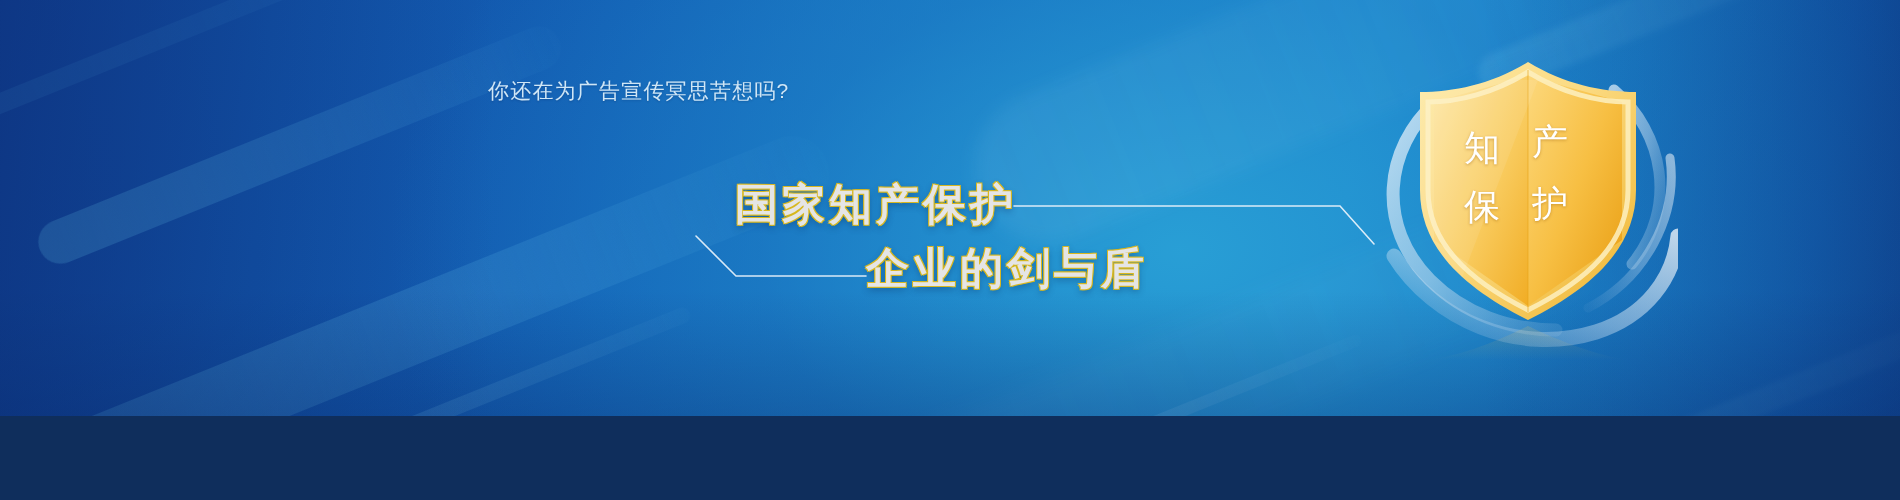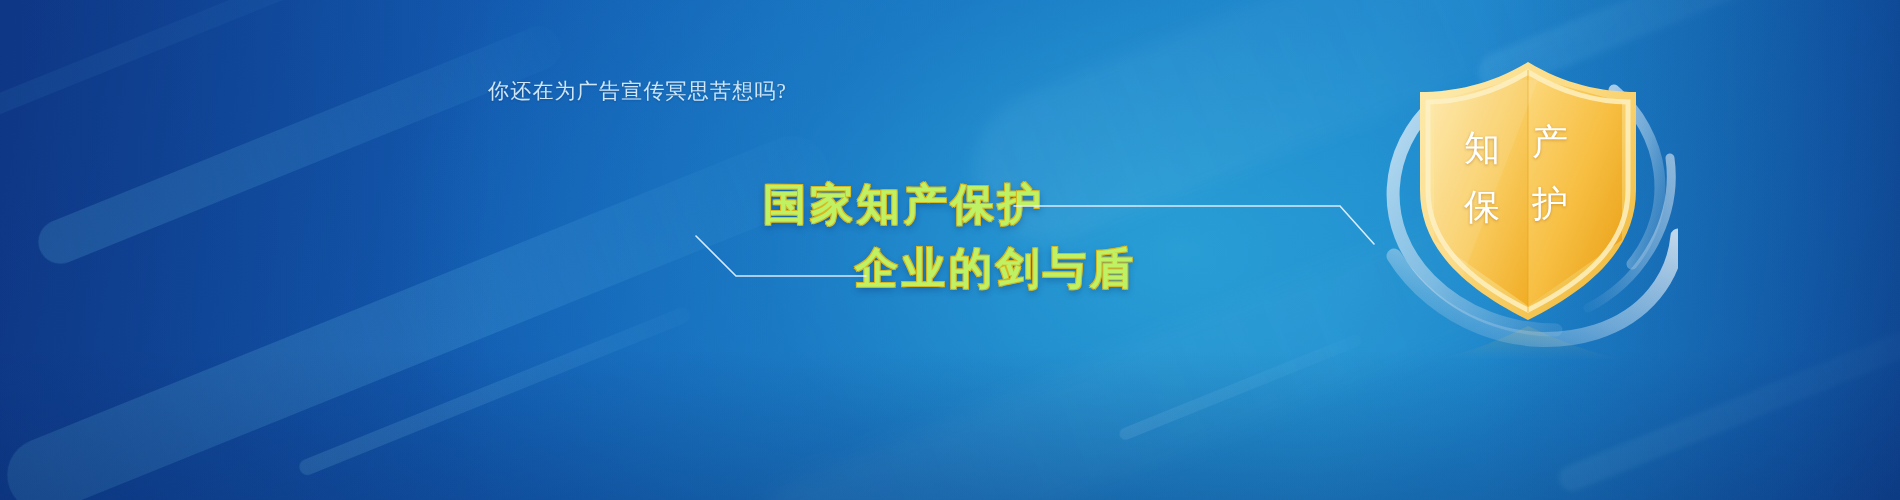--- a/index.html
+++ b/index.html
@@ -5,23 +5,23 @@
   html, body {
     margin: 0;
     padding: 0;
     background: #0f2e5c;
   }
   * { box-sizing: border-box; }
 
   #banner {
     position: relative;
     width: 1900px;
-    height: 500px;
+    height: 416px;
     overflow: hidden;
-    font-family: Liberation Serif, serif;
+    font-family: Liberation Sans, sans-serif;
     background: #1259ad;
   }
 
   
   .bg-base {
     position: absolute;
     inset: 0;
     background:
       radial-gradient(ellipse 1100px 760px at 1180px 250px,
         rgba(41,160,214,0.95) 0%,
@@ -116,35 +116,34 @@
     font-size: 21px;
     letter-spacing: 1.2px;
     white-space: nowrap;
     text-shadow: 0 1px 2px rgba(6,40,96,0.30);
   }
   #sub1 { left: 488px; top: 77px; }
   #sub2 { left: 488px; top: 126px; }
 
   .headline {
     position: absolute;
-    color: #bef264;
+    color: #e5e5e5;
     font-size: 43px;
     font-weight: bold;
     letter-spacing: 4px;
     white-space: nowrap;
     text-shadow:
       1px 1px 0 #d8b820,
       -1px 1px 0 #d8b820,
       1px -1px 0 #d8b820,
       -1px -1px 0 #d8b820,
       0 3px 7px rgba(8,42,98,0.45);
-    margin-left: 28px;
   }
   #head1 { left: 735px; top: 176px; }
-  #head2 { left: 827px; top: 240px; }
+  #head2 { left: 866px; top: 240px; }
 
   
   .rule { position: absolute; }
   .rule svg { display: block; overflow: visible; }
 
   
   .emblem {
     position: absolute;
     left: 1378px; top: 40px;
     width: 300px; height: 330px;

